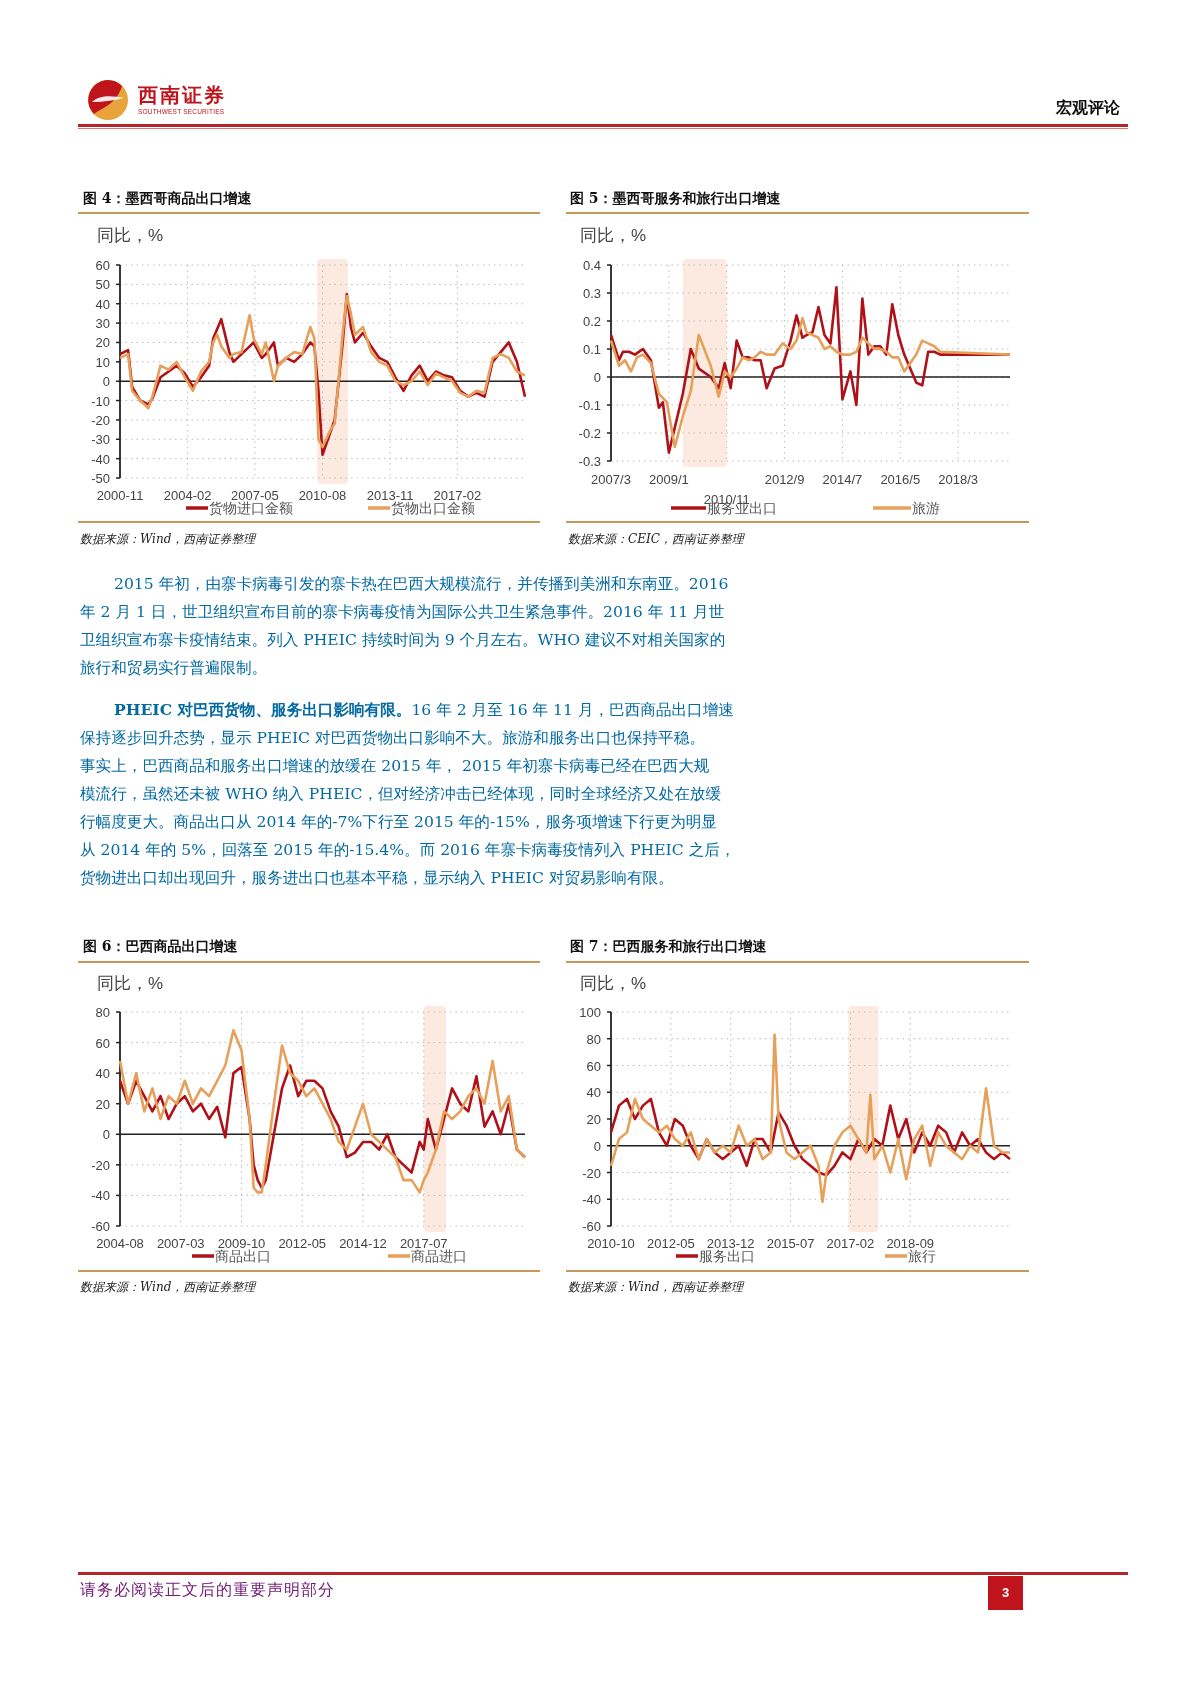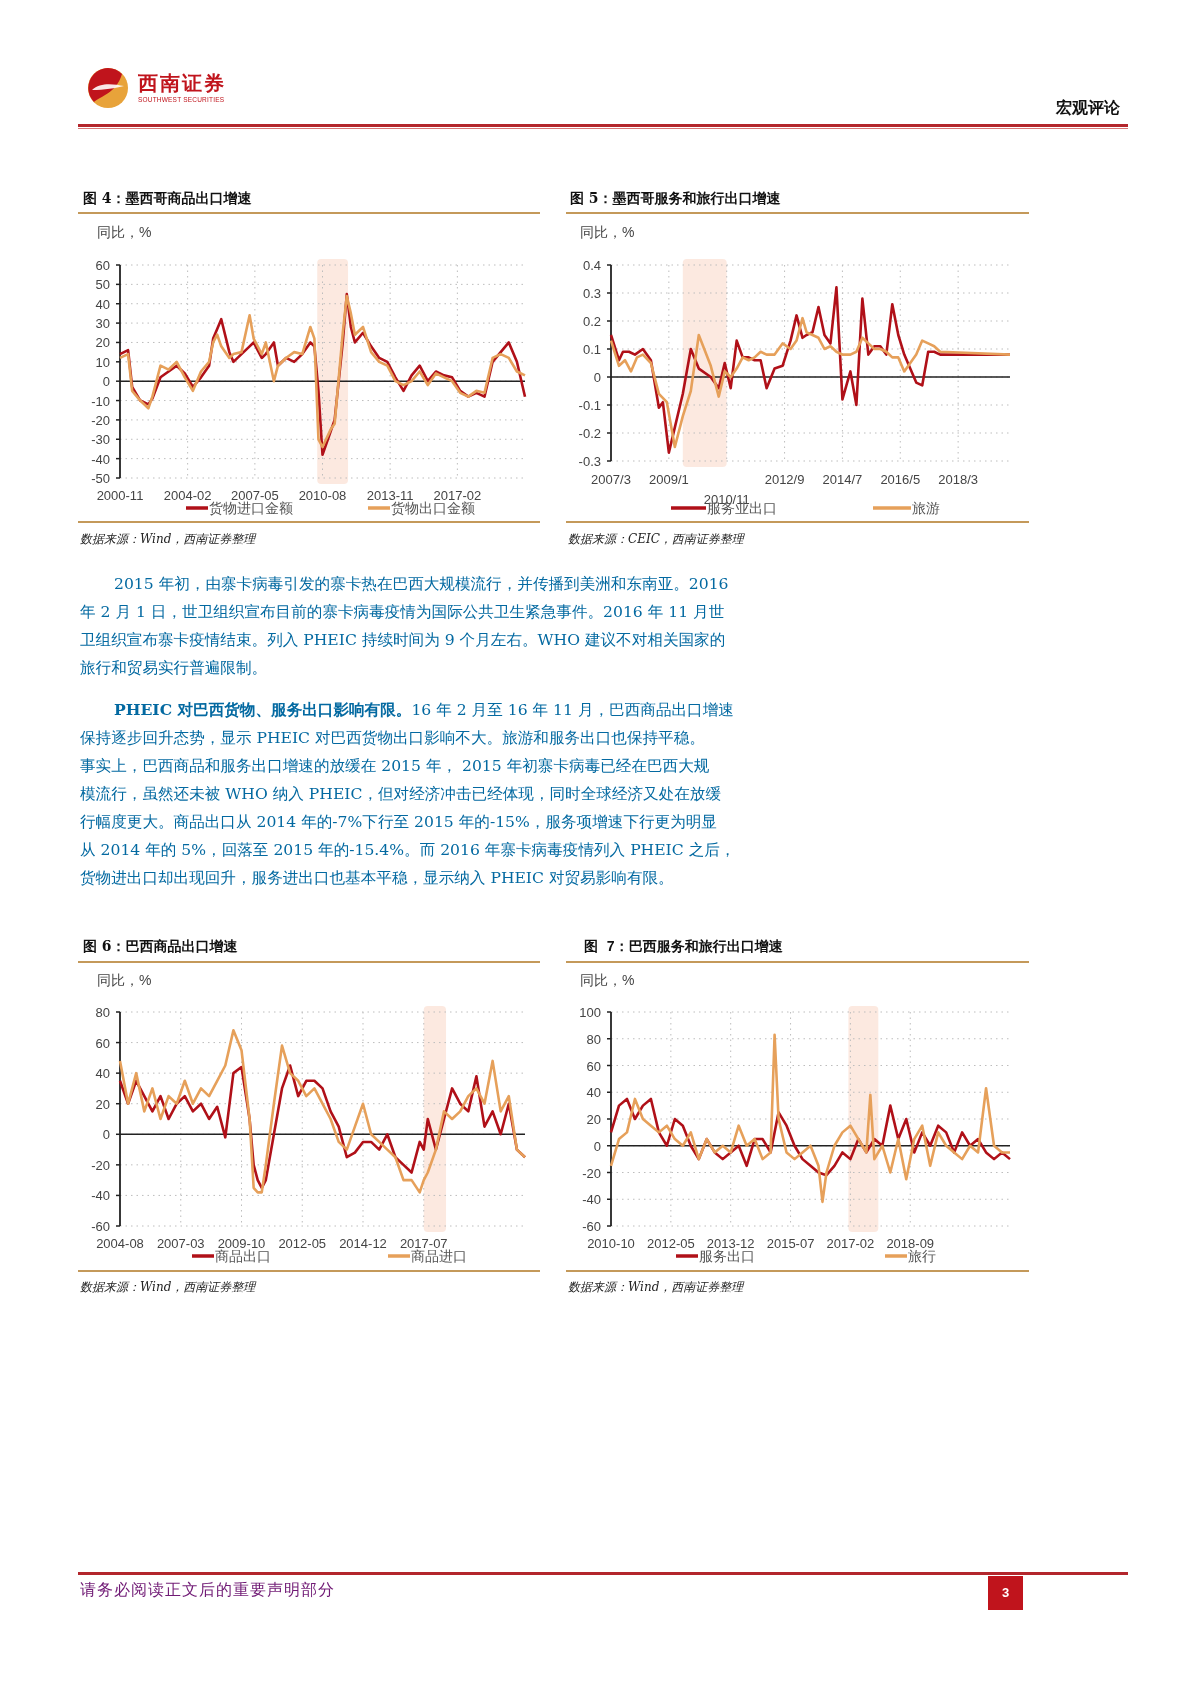--- a/index.html
+++ b/index.html
@@ -6,35 +6,35 @@
   body { width:1200px; height:1698px; position:relative; overflow:hidden;
          font-family:"DejaVu Sans","Liberation Sans",sans-serif; color:#222; }
   .abs { position:absolute; }
   .logo-text-cn { font-family:"DejaVu Serif",serif; font-weight:bold; color:#c0141c; font-size:20px; letter-spacing:2px; }
   .logo-text-en { font-family:"Liberation Sans",sans-serif; color:#c0141c; font-size:6.5px; letter-spacing:0.2px; }
   .section-tag { font-family:"DejaVu Serif",serif; font-weight:bold; font-size:16px; color:#111; }
   .top-rule { height:3px; background:#b3262c; }
   .top-rule-thin { height:1px; background:#d97777; }
   .fig-title { font-family:"DejaVu Serif",serif; font-weight:bold; font-size:14px; color:#111; white-space:nowrap; }
   .fig-rule { height:2px; background:#c4995a; }
-  .unit { font-family:"Liberation Sans",sans-serif; font-size:14px; color:#444; }
+  .unit { font-family:"Liberation Sans",sans-serif; font-size:17px; color:#444; }
   .source { font-family:"DejaVu Serif",serif; font-style:italic; font-size:12px; color:#222; white-space:nowrap; }
   .para { font-family:"DejaVu Serif",serif; font-size:15.6px; line-height:28px; color:#0369a1; width:742px; text-align:justify; }
   .para .lead { font-weight:bold; }
   .para-line { display:block; white-space:nowrap; }
   .footer-rule { height:3px; background:#b3262c; }
   .footer-text { font-family:"DejaVu Serif",serif; font-size:16px; color:#701a75; letter-spacing:1px; }
   .page-box { background:#c0141c; color:#fff; font-weight:bold; font-size:13px; text-align:center;
               font-family:"Liberation Sans",sans-serif; }
   svg text { font-family:"Liberation Sans",sans-serif; }
 </style>
 </head>
 <body>
 
-<div class="abs" style="left:86px;top:64px;width:170px;height:48px;">
+<div class="abs" style="left:86px;top:76px;width:170px;height:48px;">
   <svg width="44" height="44" viewBox="0 0 44 44" style="position:absolute;left:0;top:2px;">
     <circle cx="22" cy="22" r="20" fill="#e8a33a"></circle>
     <path d="M22 2 A20 20 0 0 0 8 36 C14 30 30 28 36 8 A20 20 0 0 0 22 2 Z" fill="#c0141c"></path>
     <path d="M6 24 C14 16 28 18 38 20 C30 22 18 24 6 24 Z" fill="#ffffff" opacity="0.9"></path>
   </svg>
   <div class="abs logo-text-cn" style="left:52px;top:6px;">西南证券</div>
   <div class="abs logo-text-en" style="left:52px;top:32px;">SOUTHWEST SECURITIES</div>
 </div>
 <div class="abs section-tag" style="right:80px;top:98px;">宏观评论</div>
 <div class="abs top-rule" style="left:78px;top:124px;width:1050px;"></div>
@@ -221,21 +221,21 @@
     <text x="285" y="250" text-anchor="middle" font-size="13" fill="#444">2014-12</text>
     <text x="345.75" y="250" text-anchor="middle" font-size="13" fill="#444">2017-07</text>
     <line x1="114" x2="136" y1="258" y2="258" stroke="#b01018" stroke-width="3.5"></line>
     <text x="137" y="263" font-size="14" fill="#555">商品出口</text>
     <line x1="310" x2="332" y1="258" y2="258" stroke="#e6a05a" stroke-width="3.5"></line>
     <text x="333" y="263" font-size="14" fill="#555">商品进口</text>
   </svg>
 <div class="abs fig-rule" style="left:78px;top:1270px;width:462px;"></div>
 <div class="abs source" style="left:80px;top:1279px;">数据来源：Wind，西南证券整理</div>
 
-<div class="abs fig-title" style="left:584px;top:938px;font-family:Liberation Mono, monospace;">图 7：巴西服务和旅行出口增速</div>
+<div class="abs fig-title" style="left:570px;top:938px;">图 7：巴西服务和旅行出口增速</div>
 <div class="abs fig-rule" style="left:566px;top:961px;width:463px;"></div>
 <div class="abs unit" style="left:580px;top:972px;">同比，%</div>
 <svg class="abs chart" style="left:566px;top:998px;" width="463" height="270">
     <rect x="282.405" y="8" width="29.925000000000068" height="226" rx="4" fill="#fbe3d8" opacity="0.8"></rect>
     <line x1="45" x2="444" y1="14" y2="14" stroke="#bdbdbd" stroke-dasharray="1.5 4" stroke-width="1"></line>
     <line x1="41" x2="45" y1="14" y2="14" stroke="#222" stroke-width="1.5"></line>
     <text x="35" y="19" text-anchor="end" font-size="13" fill="#444">100</text>
     <line x1="45" x2="444" y1="40.75" y2="40.75" stroke="#bdbdbd" stroke-dasharray="1.5 4" stroke-width="1"></line>
     <line x1="41" x2="45" y1="40.75" y2="40.75" stroke="#222" stroke-width="1.5"></line>
     <text x="35" y="45.75" text-anchor="end" font-size="13" fill="#444">80</text>

